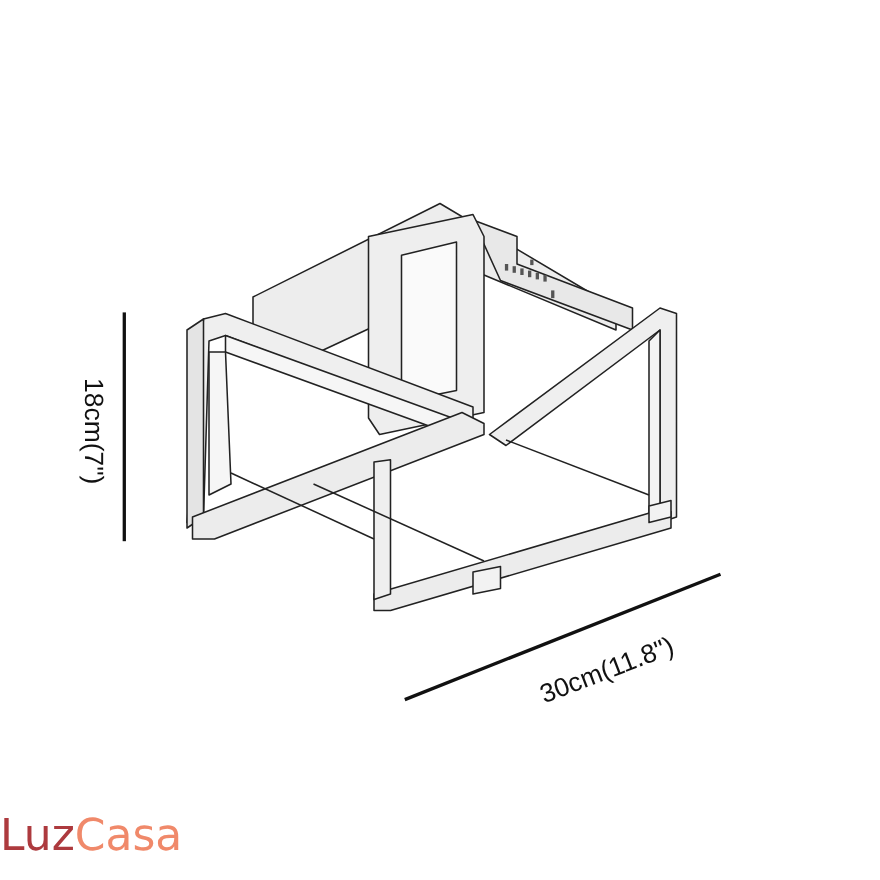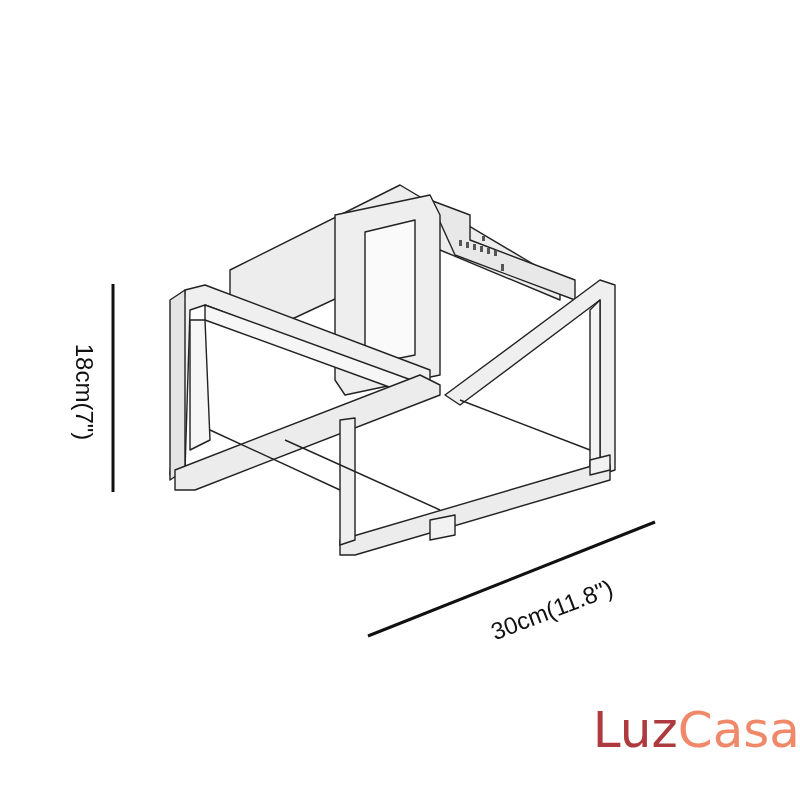--- a/index.html
+++ b/index.html
@@ -1,21 +1,21 @@
 <!DOCTYPE html>
 <html><head>
   <meta charset="utf-8">
   <style>
     html, body { margin: 0; padding: 0; background: #ffffff; }
     body { width: 800px; height: 800px; position: relative; overflow: hidden; font-family: "Liberation Sans", sans-serif; }
     .drawing { position: absolute; left: 0; top: 0; width: 800px; height: 800px; }
     .dim-label { position: absolute; font-family: "Liberation Sans", sans-serif; color: #111; font-size: 24px; white-space: nowrap; }
     .dim-h { left: 84px; top: 392px; transform: translate(-50%, -50%) rotate(90deg); }
     .dim-w { left: 552px; top: 610px; transform: translate(-50%, -50%) rotate(-21deg); }
-    .logo { position: absolute; left: 0; width: 800px; top: 700px; text-align: right; font-family: "DejaVu Sans", sans-serif; font-size: 50px; letter-spacing: 0px; line-height: 60px; }
+    .logo { position: absolute; left: 0; width: 800px; top: 730px; text-align: left; font-family: "DejaVu Sans", sans-serif; font-size: 40px; letter-spacing: 0px; line-height: 60px; }
     .logo .a { color: #ad3a3e; }
     .logo .b { color: #f0896a; }
   </style>
 </head>
 <body>
 
 <svg class="drawing" viewBox="0 0 800 800" xmlns="http://www.w3.org/2000/svg">
   <defs>
     <filter id="grain">
       <feTurbulence type="fractalNoise" baseFrequency="1.6" numOctaves="1" result="n"></feTurbulence>

